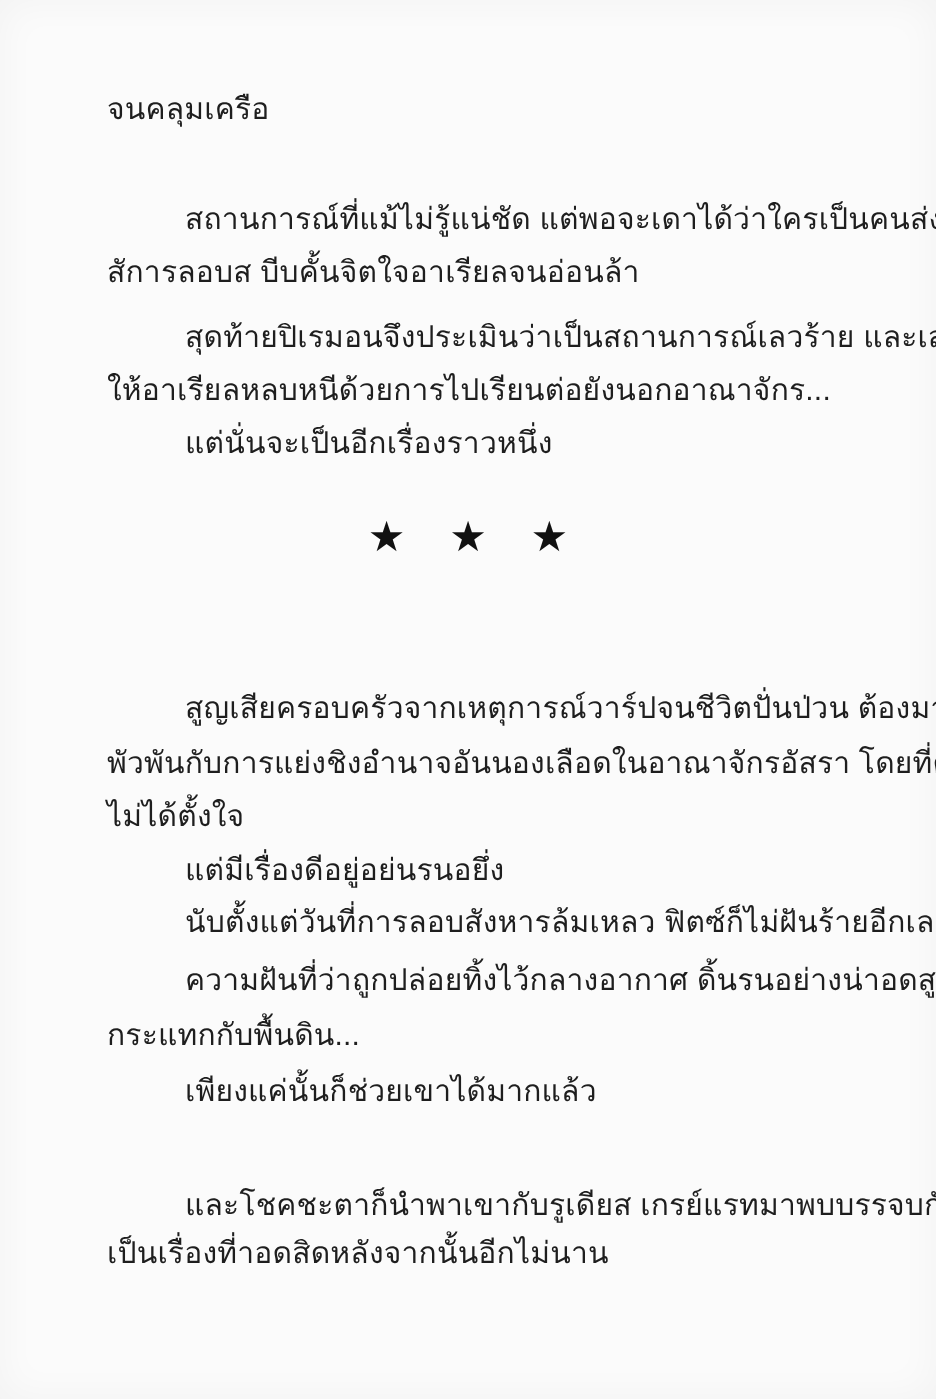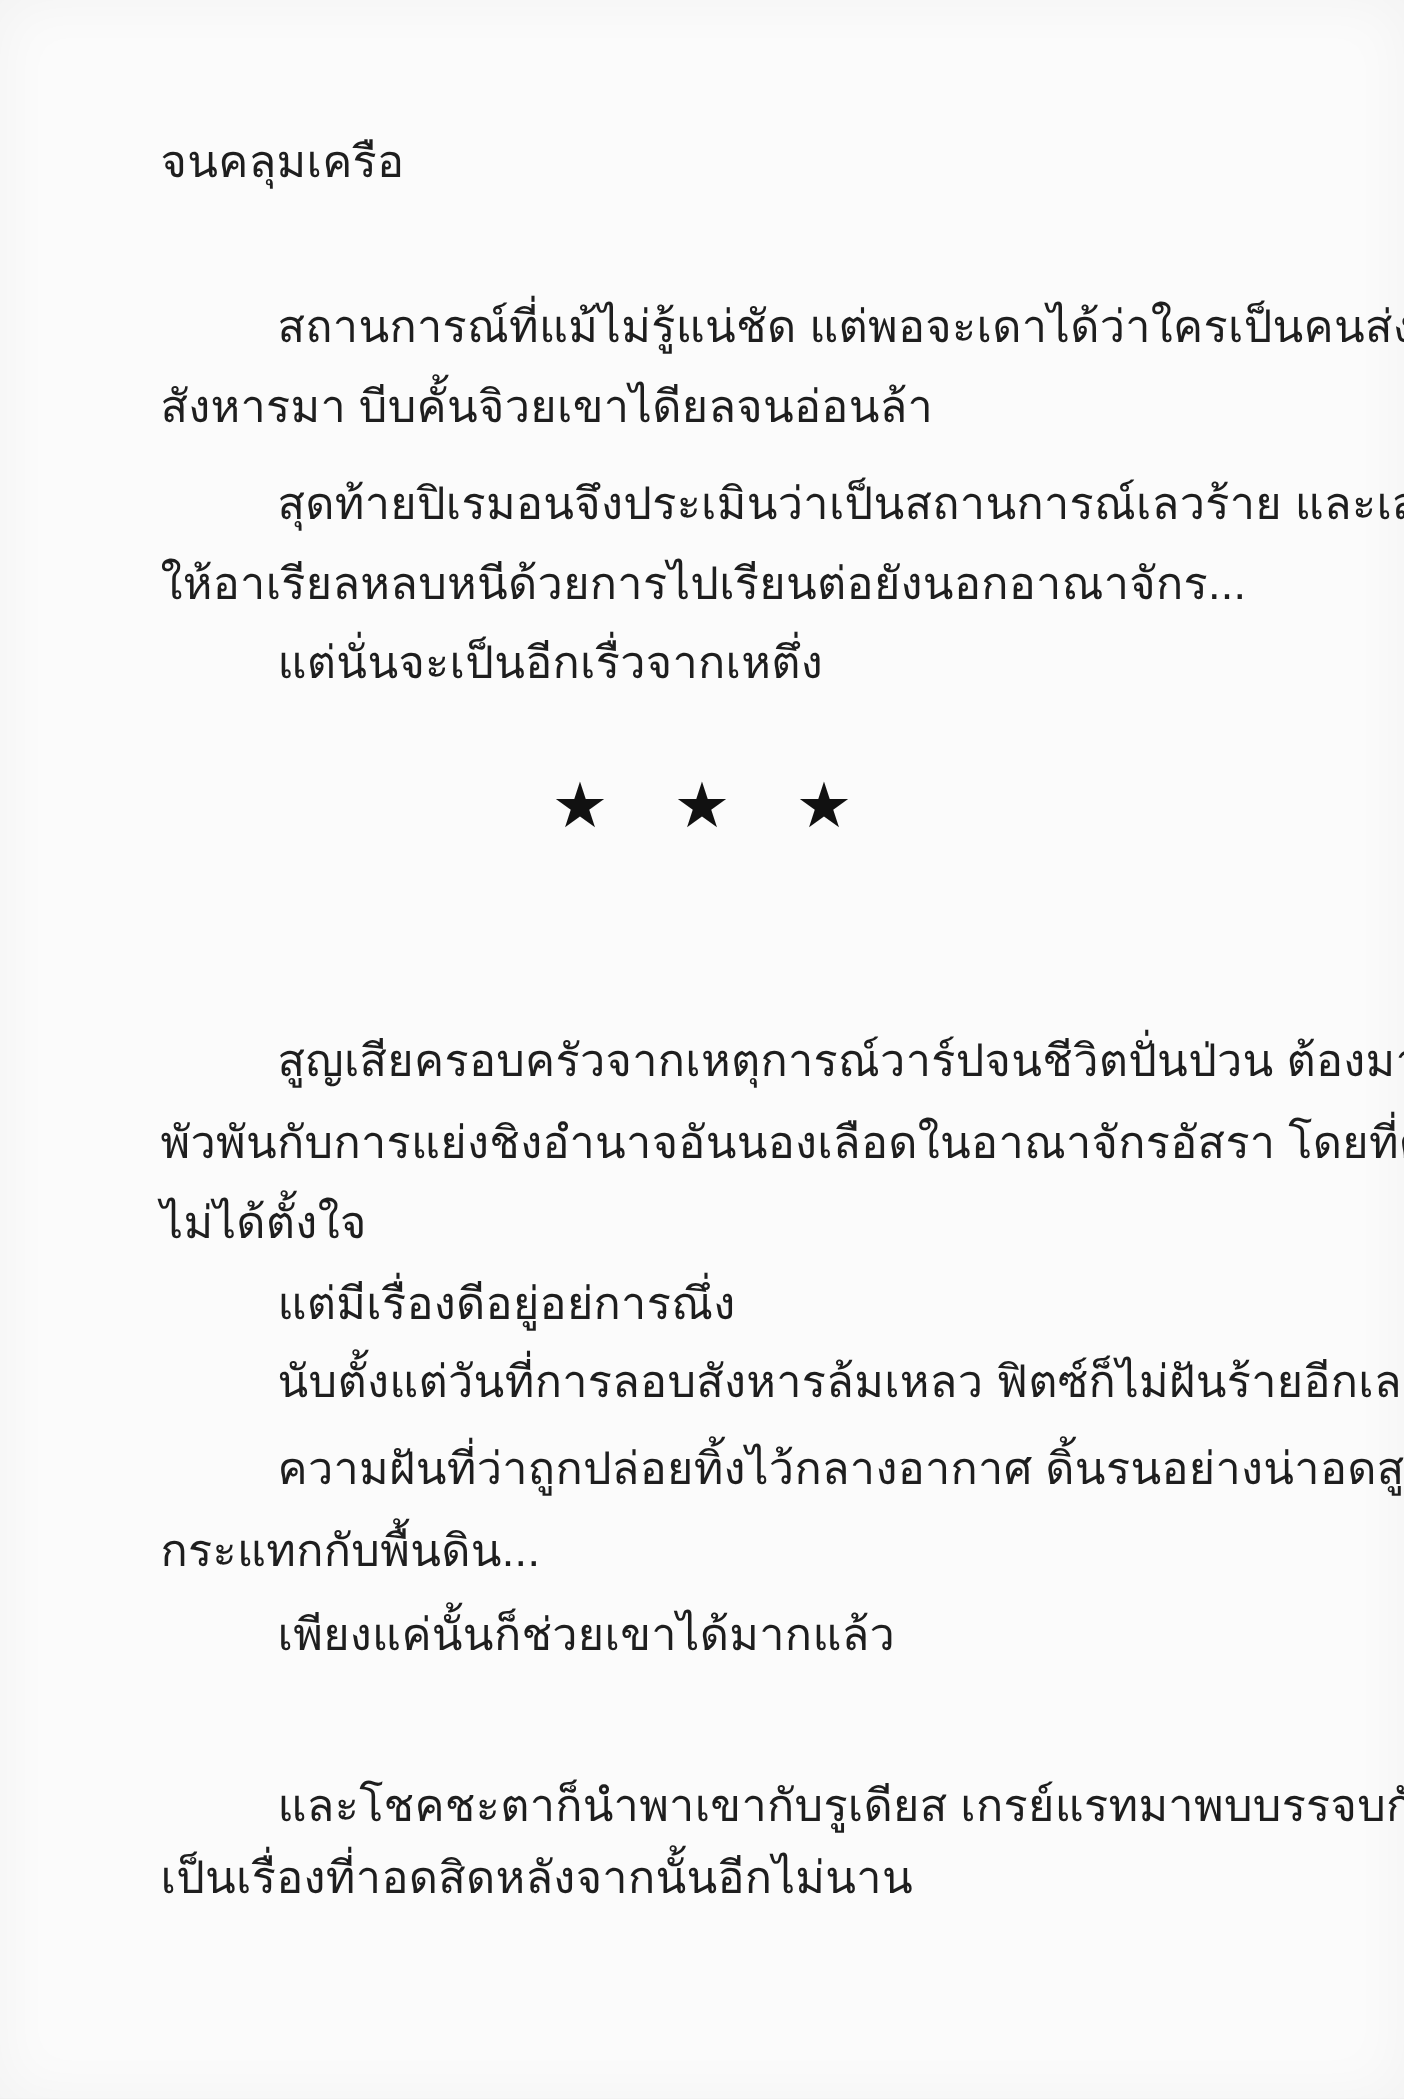--- a/index.html
+++ b/index.html
@@ -40,31 +40,31 @@
   }
 </style>
 </head>
 <body>
 
 <div class="page" style="background: rgb(251, 251, 251); color: rgb(30, 30, 30);">
 
   <div class="text-line" style="top:84px">จนคลุมเครือ</div>
 
   <div class="text-line indent" style="top:194px">สถานการณ์ที่แม้ไม่รู้แน่ชัด แต่พอจะเดาได้ว่าใครเป็นคนส่งมือ</div>
-  <div class="text-line" style="top:247px">สังหารมา บีบคั้นจิวยเขาไดียลจนอ่อนล้า</div>
+  <div class="text-line" style="top:247px">สัการลอบส บีบคั้นจิตใจอาเรียลจนอ่อนล้า</div>
   <div class="text-line indent" style="top:312px">สุดท้ายปิเรมอนจึงประเมินว่าเป็นสถานการณ์เลวร้าย และเสนอ</div>
   <div class="text-line" style="top:365px">ให้อาเรียลหลบหนีด้วยการไปเรียนต่อยังนอกอาณาจักร...</div>
-  <div class="text-line indent" style="top:418px">แต่นั่นจะเป็นอีกเรื่วจากเหตึ่ง</div>
+  <div class="text-line indent" style="top:418px">แต่นั่นจะเป็นอีกเรื่องราวหนึ่ง</div>
 
   <div class="stars">★ ★ ★</div>
 
   <div class="text-line indent" style="top:683px">สูญเสียครอบครัวจากเหตุการณ์วาร์ปจนชีวิตปั่นป่วน ต้องมา</div>
   <div class="text-line" style="top:738px">พัวพันกับการแย่งชิงอำนาจอันนองเลือดในอาณาจักรอัสรา โดยที่ตน</div>
   <div class="text-line" style="top:791px">ไม่ได้ตั้งใจ</div>
-  <div class="text-line indent" style="top:845px">แต่มีเรื่องดีอยู่อย่การณึ่ง</div>
+  <div class="text-line indent" style="top:845px">แต่มีเรื่องดีอยู่อย่นรนอยึ่ง</div>
   <div class="text-line indent" style="top:897px">นับตั้งแต่วันที่การลอบสังหารล้มเหลว ฟิตซ์ก็ไม่ฝันร้ายอีกเลย</div>
   <div class="text-line indent" style="top:955px">ความฝันที่ว่าถูกปล่อยทิ้งไว้กลางอากาศ ดิ้นรนอย่างน่าอดสู แล้ว</div>
   <div class="text-line indent" style="top:1066px">เพียงแค่นั้นก็ช่วยเขาได้มากแล้ว</div>
   <div class="text-line" style="top:1010px">กระแทกกับพื้นดิน...</div>
 
   <div class="text-line indent" style="top:1180px">และโชคชะตาก็นำพาเขากับรูเดียส เกรย์แรทมาพบบรรจบกัน ซึ่ง</div>
   <div class="text-line" style="top:1228px">เป็นเรื่องที่าอดสิดหลังจากนั้นอีกไม่นาน</div>
 
 </div>
 

